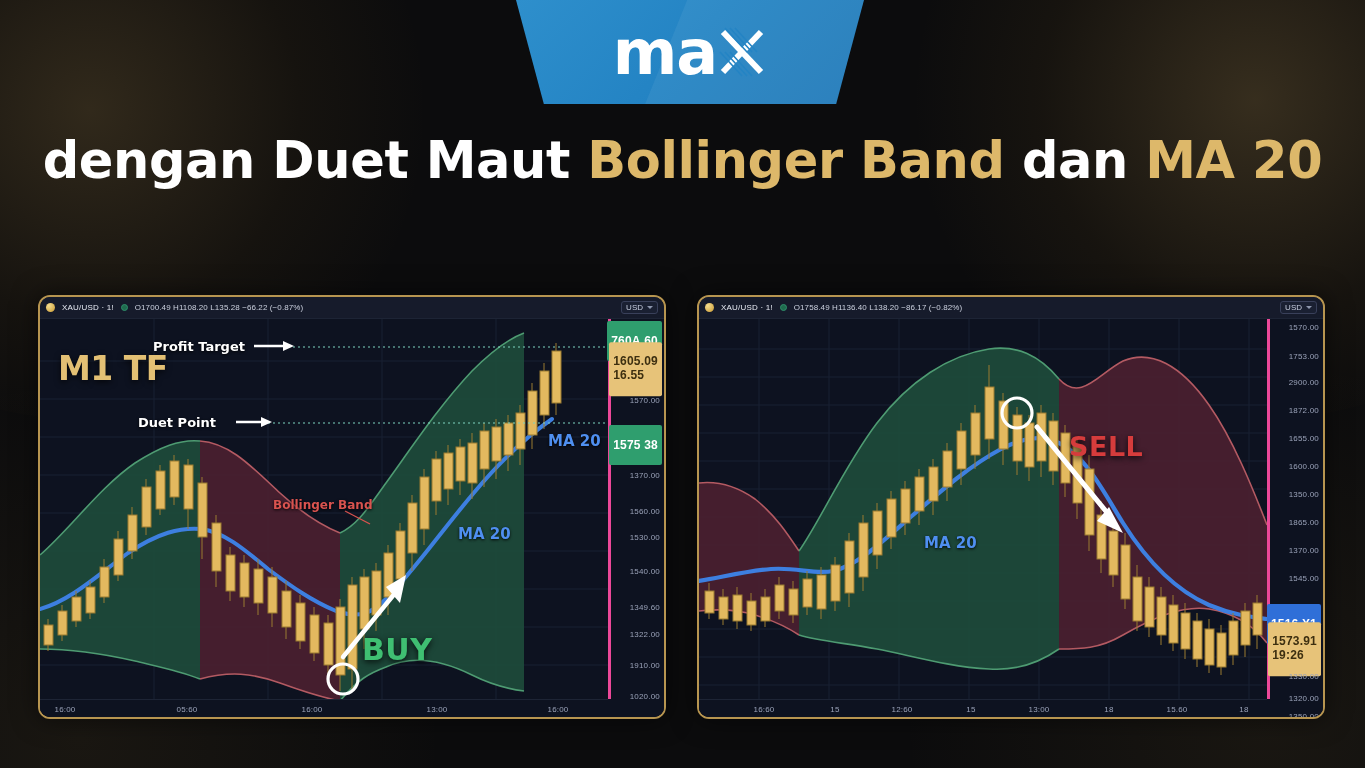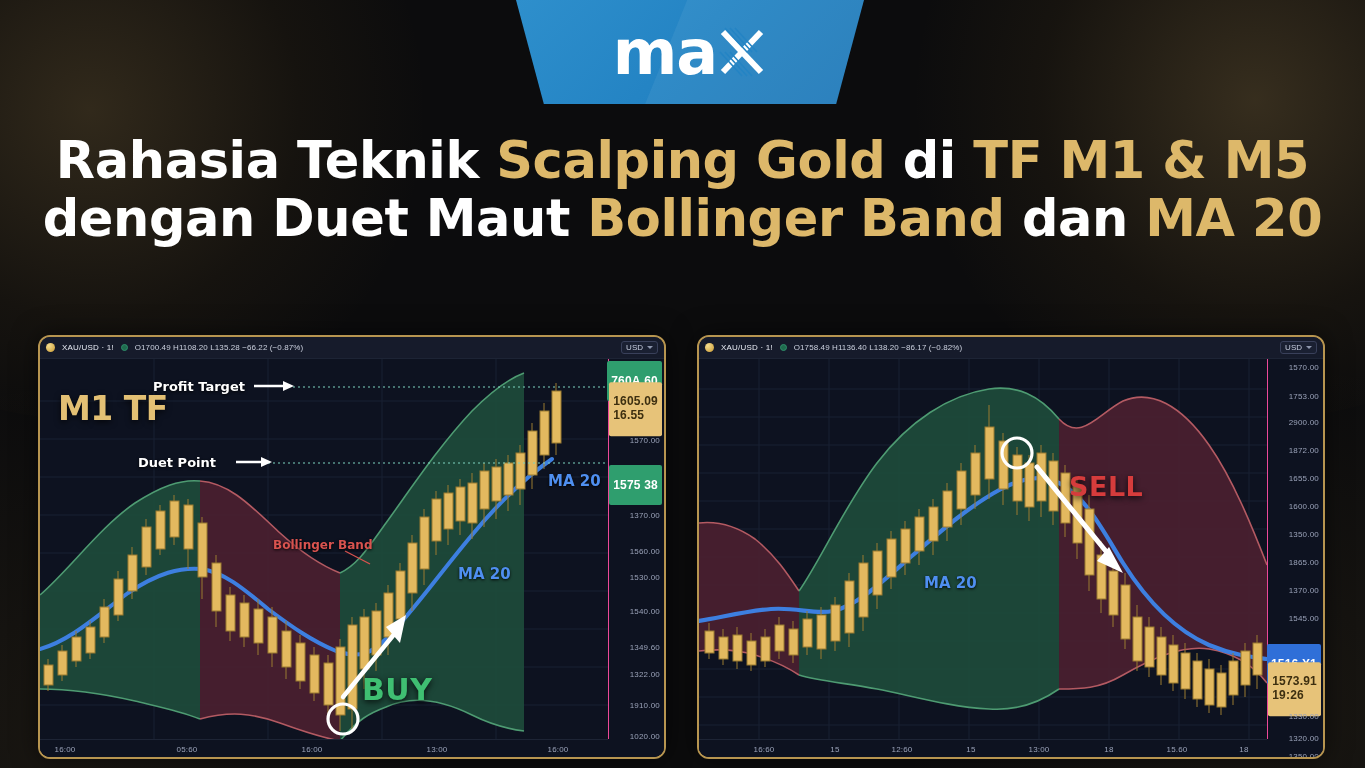--- a/index.html
+++ b/index.html
@@ -52,21 +52,20 @@
   .headline .ln { display:block; white-space:nowrap; }
   .w { color:#ffffff; }
   .g { color:#ddb86a; }
 
   
   .card {
     position:absolute; top:295px; height:424px;
     border:2px solid #b79550; border-radius:12px;
     background:#101525; overflow:hidden;
     box-shadow:0 0 26px rgba(0,0,0,0.55);
-    margin-top:40px;
   }
   .card-left  { left:38px;  width:628px; }
   .card-right { left:697px; width:628px; }
 
   .tv-head {
     height:22px; background:#161b2b;
     display:flex; align-items:center; gap:7px;
     padding:0 6px; border-bottom:1px solid #1d2435;
     font-size:8px; color:#cfd4e2; white-space:nowrap;
     font-family:"Liberation Sans", sans-serif;
@@ -85,21 +84,21 @@
   }
   .chev{ width:0;height:0;border-left:3px solid transparent;border-right:3px solid transparent;
     border-top:3px solid #8d96ad; }
 
   .plot-wrap { position:relative; height:402px; background:#0d1220; }
   .plot-svg { position:absolute; inset:0; }
 
   
   .pscale{
     position:absolute; top:0; right:0; width:56px; height:380px;
-    border-left:1px solid #ec4899; background:#0d1220;
+    border-left:3px solid #ec4899; background:#0d1220;
   }
   .ptick{
     position:absolute; right:4px; transform:translateY(-50%);
     font-size:8px; color:#9aa2b8; letter-spacing:.2px; white-space:nowrap;
   }
   .pbadge{
     position:absolute; right:2px; transform:translateY(-50%);
     font-size:12px; font-weight:700; padding:13px 4px; border-radius:2px;
     white-space:nowrap; letter-spacing:.2px;
   }
@@ -156,23 +155,20 @@
           <line x1="1" y1="26" x2="23" y2="50"></line>
           <line x1="6" y1="26" x2="28" y2="50"></line>
           <line x1="11" y1="26" x2="33" y2="50"></line>
         </g>
       </svg>
     </span>
   </div>
 </div>
 
 <div class="headline">
-  <span class="ln">
-    <span class="w">Rahasia Teknik </span><span class="g">Scalping Gold </span><span class="w">di </span><span class="g">TF M1 &amp; M5</span>
-  </span>
   <span class="ln">
     <span class="w">dengan Duet Maut </span><span class="g">Bollinger Band </span><span class="w">dan </span><span class="g">MA 20</span>
   </span>
 </div>
 
 <div class="card card-left">
   <div class="tv-head">
     <span class="coin-dot"></span>
     <span class="sym">XAU/USD · 1!</span>
     <span class="grn-dot"></span>

